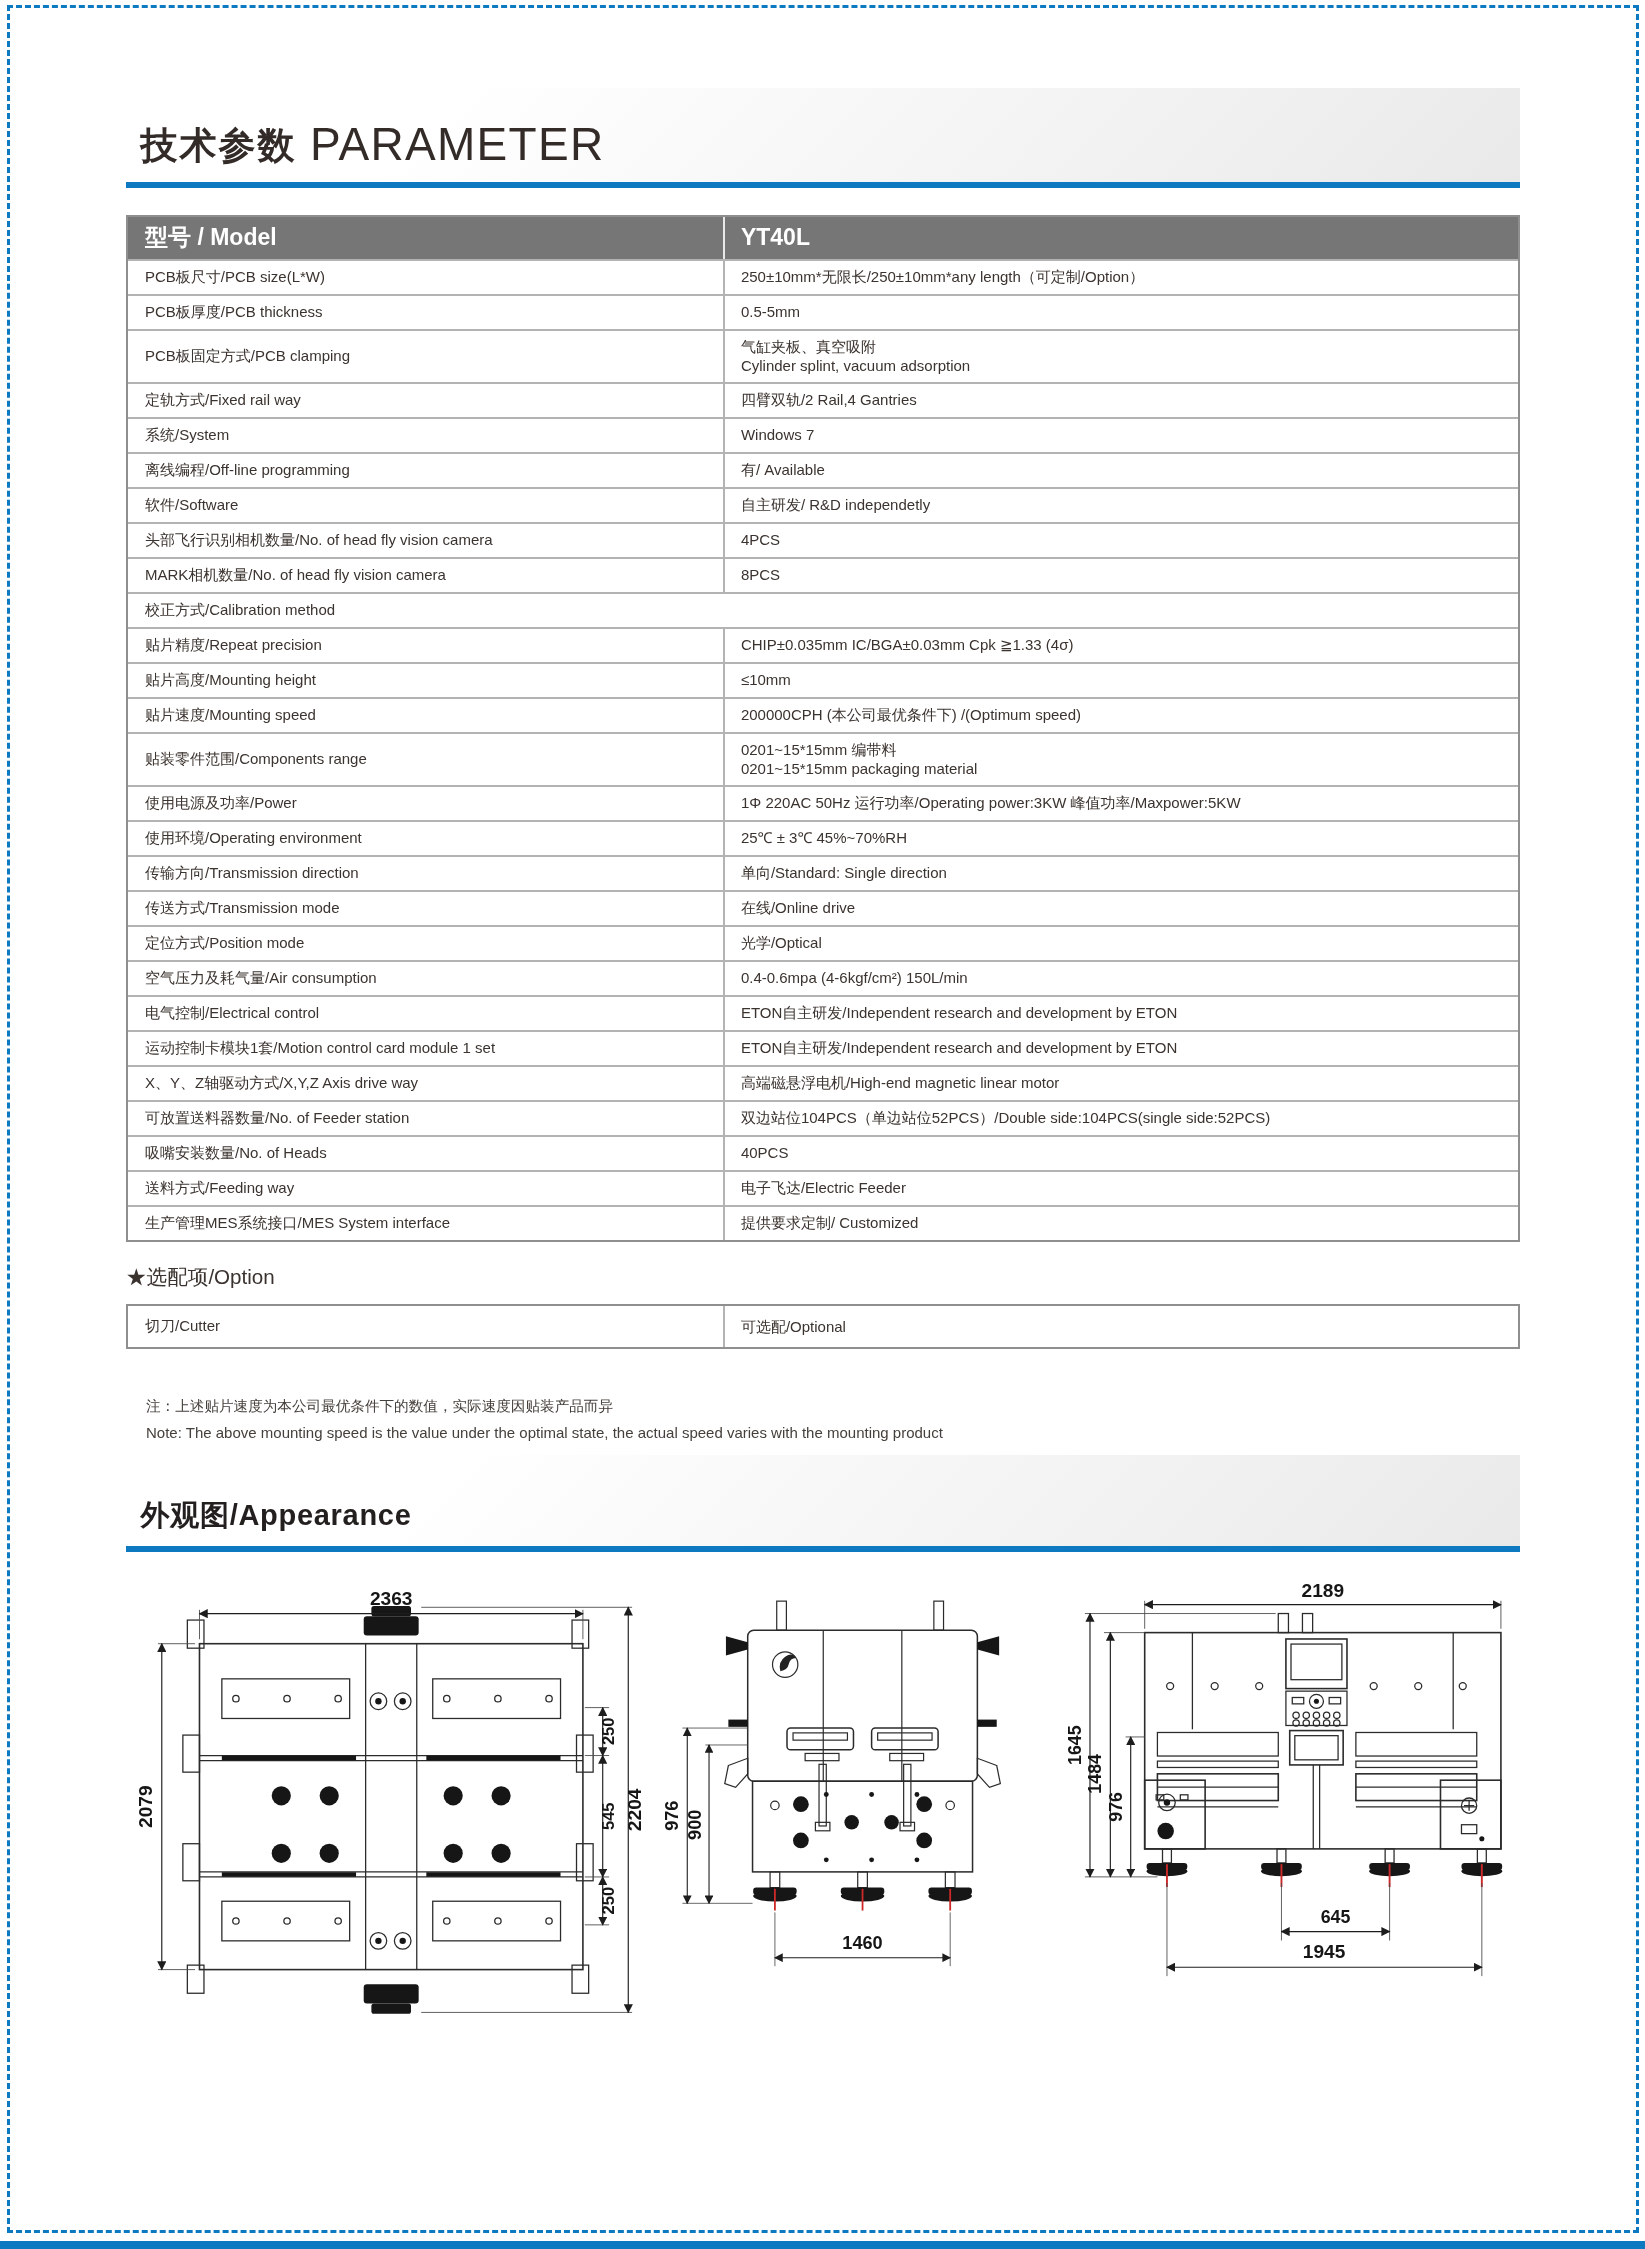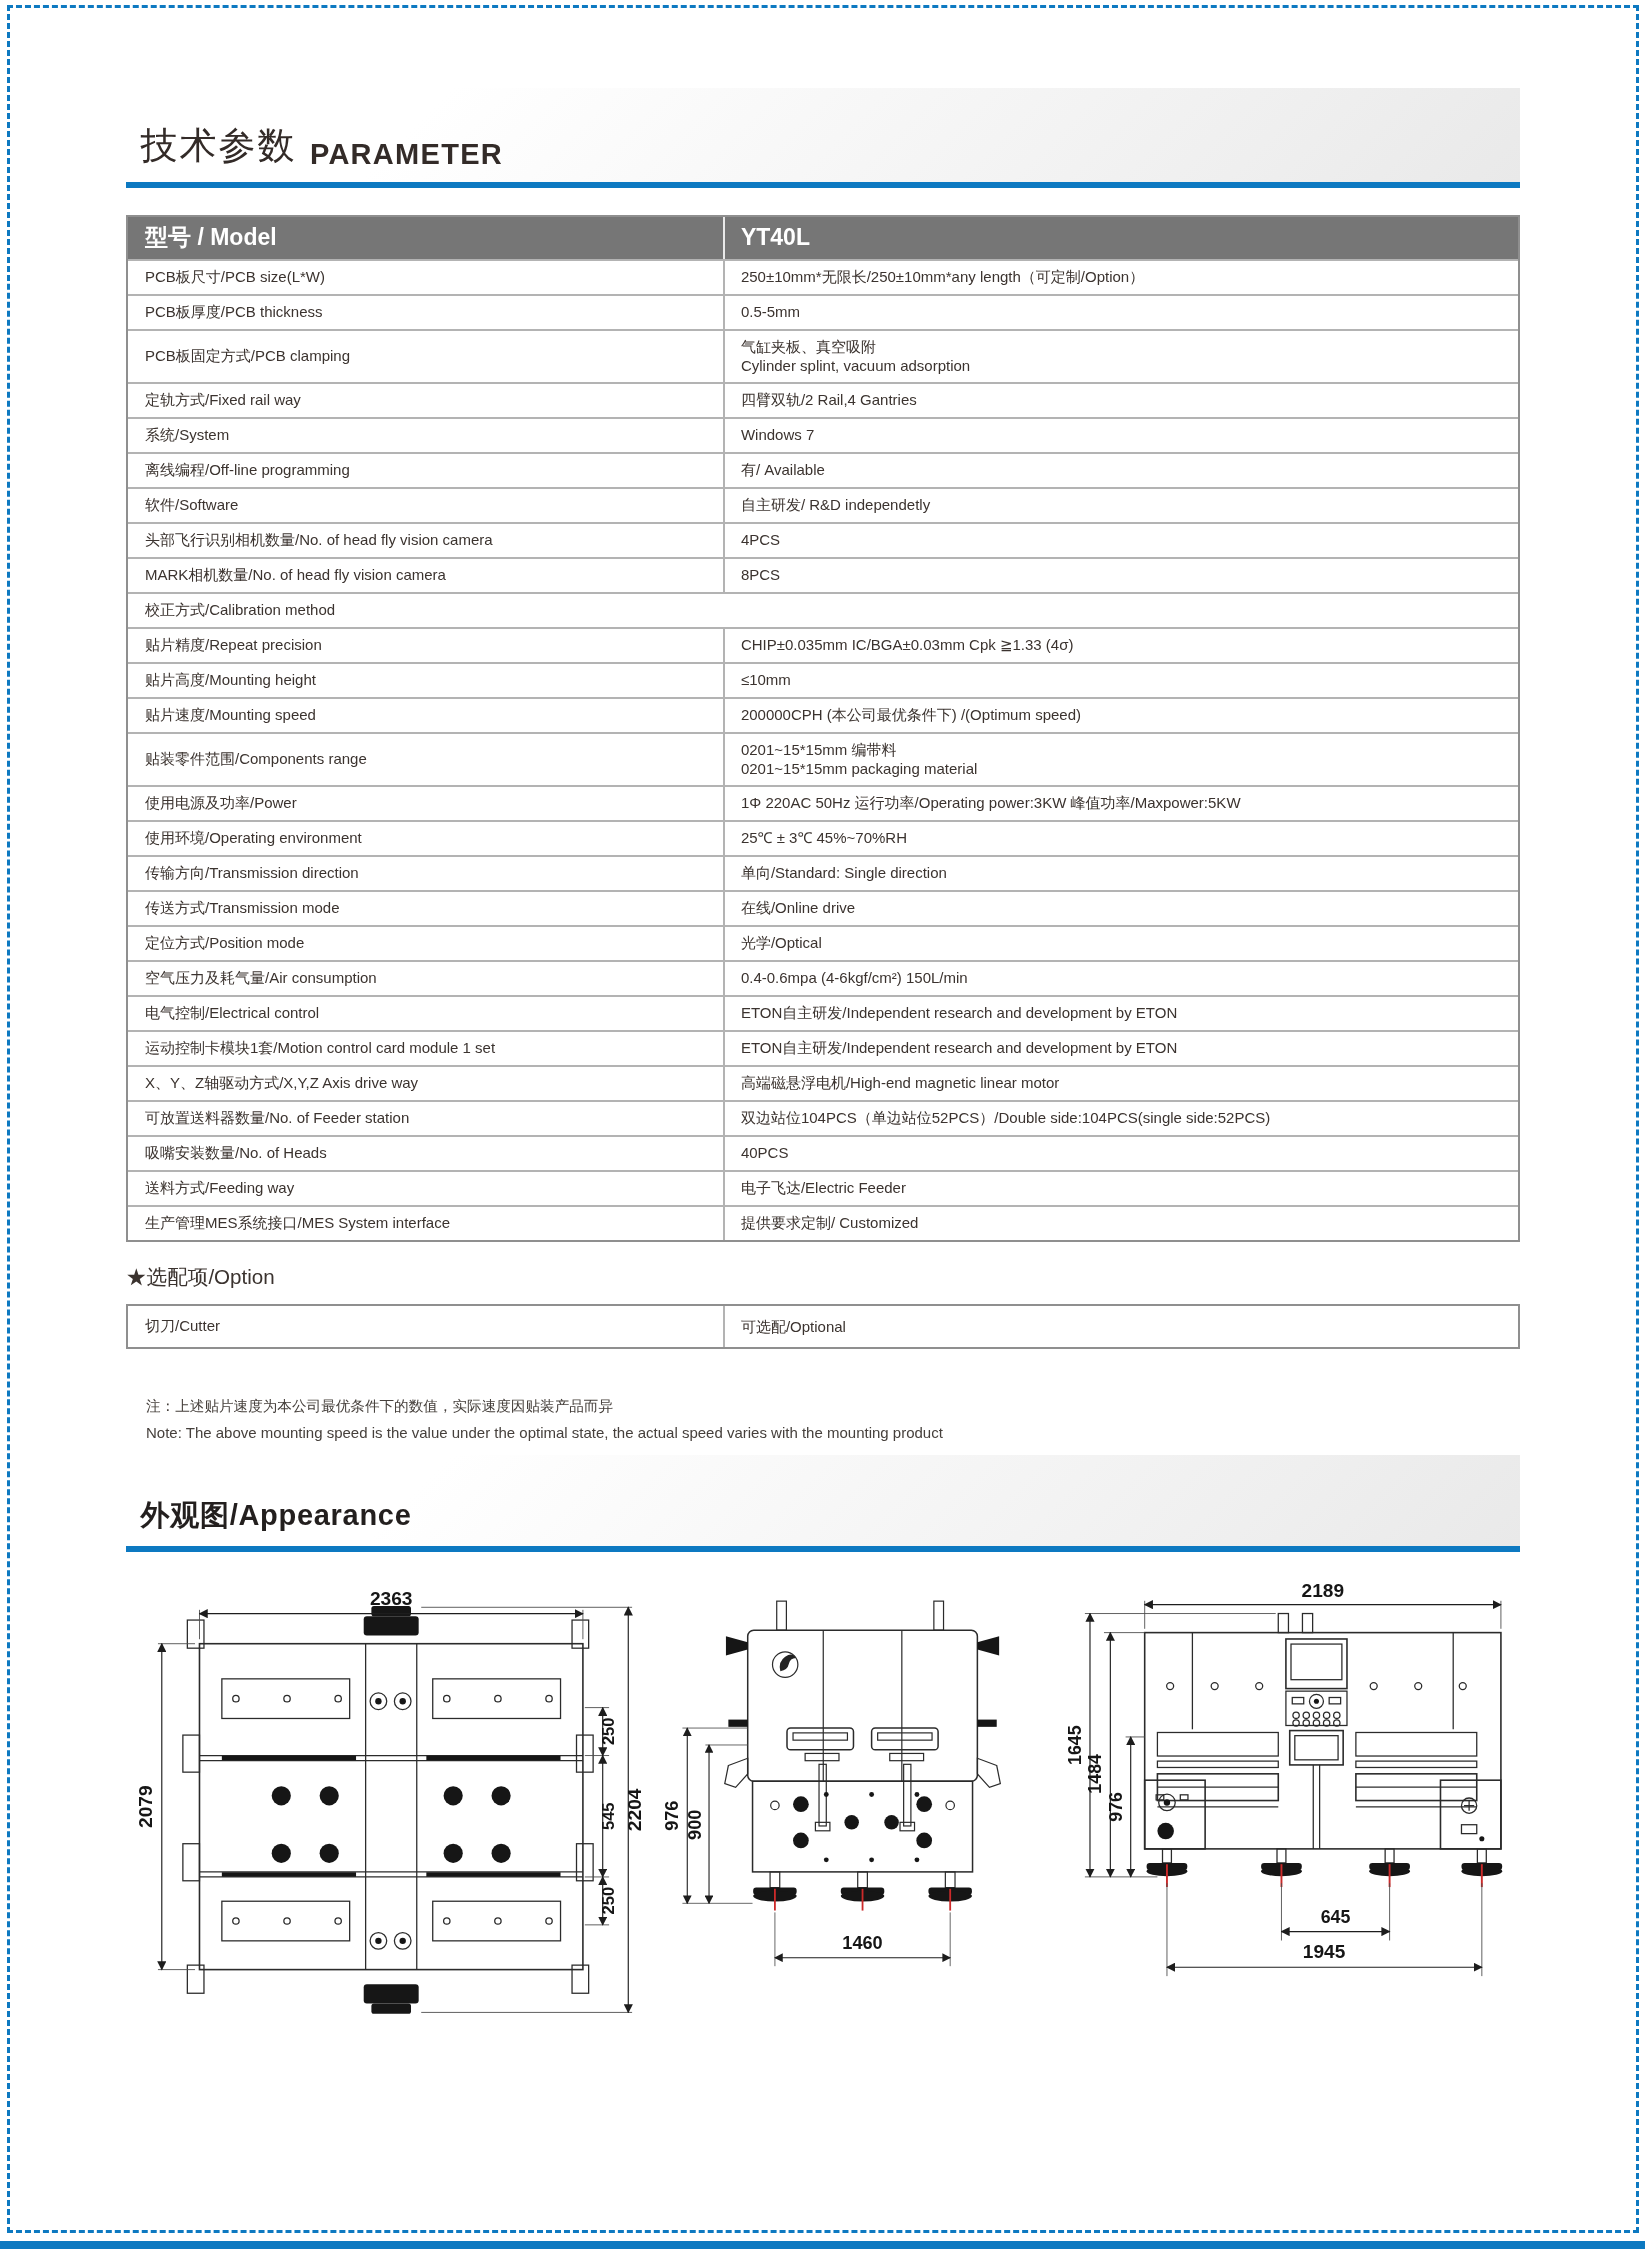--- a/index.html
+++ b/index.html
@@ -12,22 +12,22 @@
   .bottom-bar{position:absolute;left:0;right:0;bottom:0;height:9.3px;background:#0d79c1}
   .content{position:absolute;left:126px;top:0;width:1394px}
 
   
   .band{
     margin-top:88px;height:100px;box-sizing:border-box;
     background:linear-gradient(135deg,#ffffff 22%,#efefef 80%,#e9e9e9 100%);
     border-bottom:6px solid #0d79c1;
     display:flex;align-items:flex-end;padding:0 0 10.6px 14.6px;
   }
-  .band .zh{font-size:37px;font-weight:400;letter-spacing:2px;color:#332b28}
-  .band .en{font-size:29px;font-weight:700;margin-left:13.3px;letter-spacing:1.3px;color:#332b28}
+  .band .zh{font-size:37px;font-weight:700;letter-spacing:2px;color:#332b28}
+  .band .en{font-size:46px;font-weight:400;margin-left:13.3px;letter-spacing:1.3px;color:#332b28}
   .band.appearance{margin-top:9.3px;height:97px}
   .band.appearance .title{font-size:29px;font-weight:700;color:#231f1e;letter-spacing:0.7px}
 
   
   .spec-table{margin-top:26.5px;border:2px solid #8f8f8f}
   .thead{display:flex;background:#767676;color:#fff;height:42px;font-size:23px;font-weight:600}
   .tr{display:flex;border-top:2px solid #b3b3b3;min-height:33px;font-size:15px}
   .cell-l{width:42.8%;box-sizing:border-box;display:flex;align-items:center;padding:6px 6.6px 6px 17px}
   .cell-v{flex:1;box-sizing:border-box;display:flex;align-items:center;padding:6px 6.6px 6px 16px;border-left:2px solid #b3b3b3;white-space:pre-line;line-height:1.3}
   .thead .cell-l{padding-left:17px}

